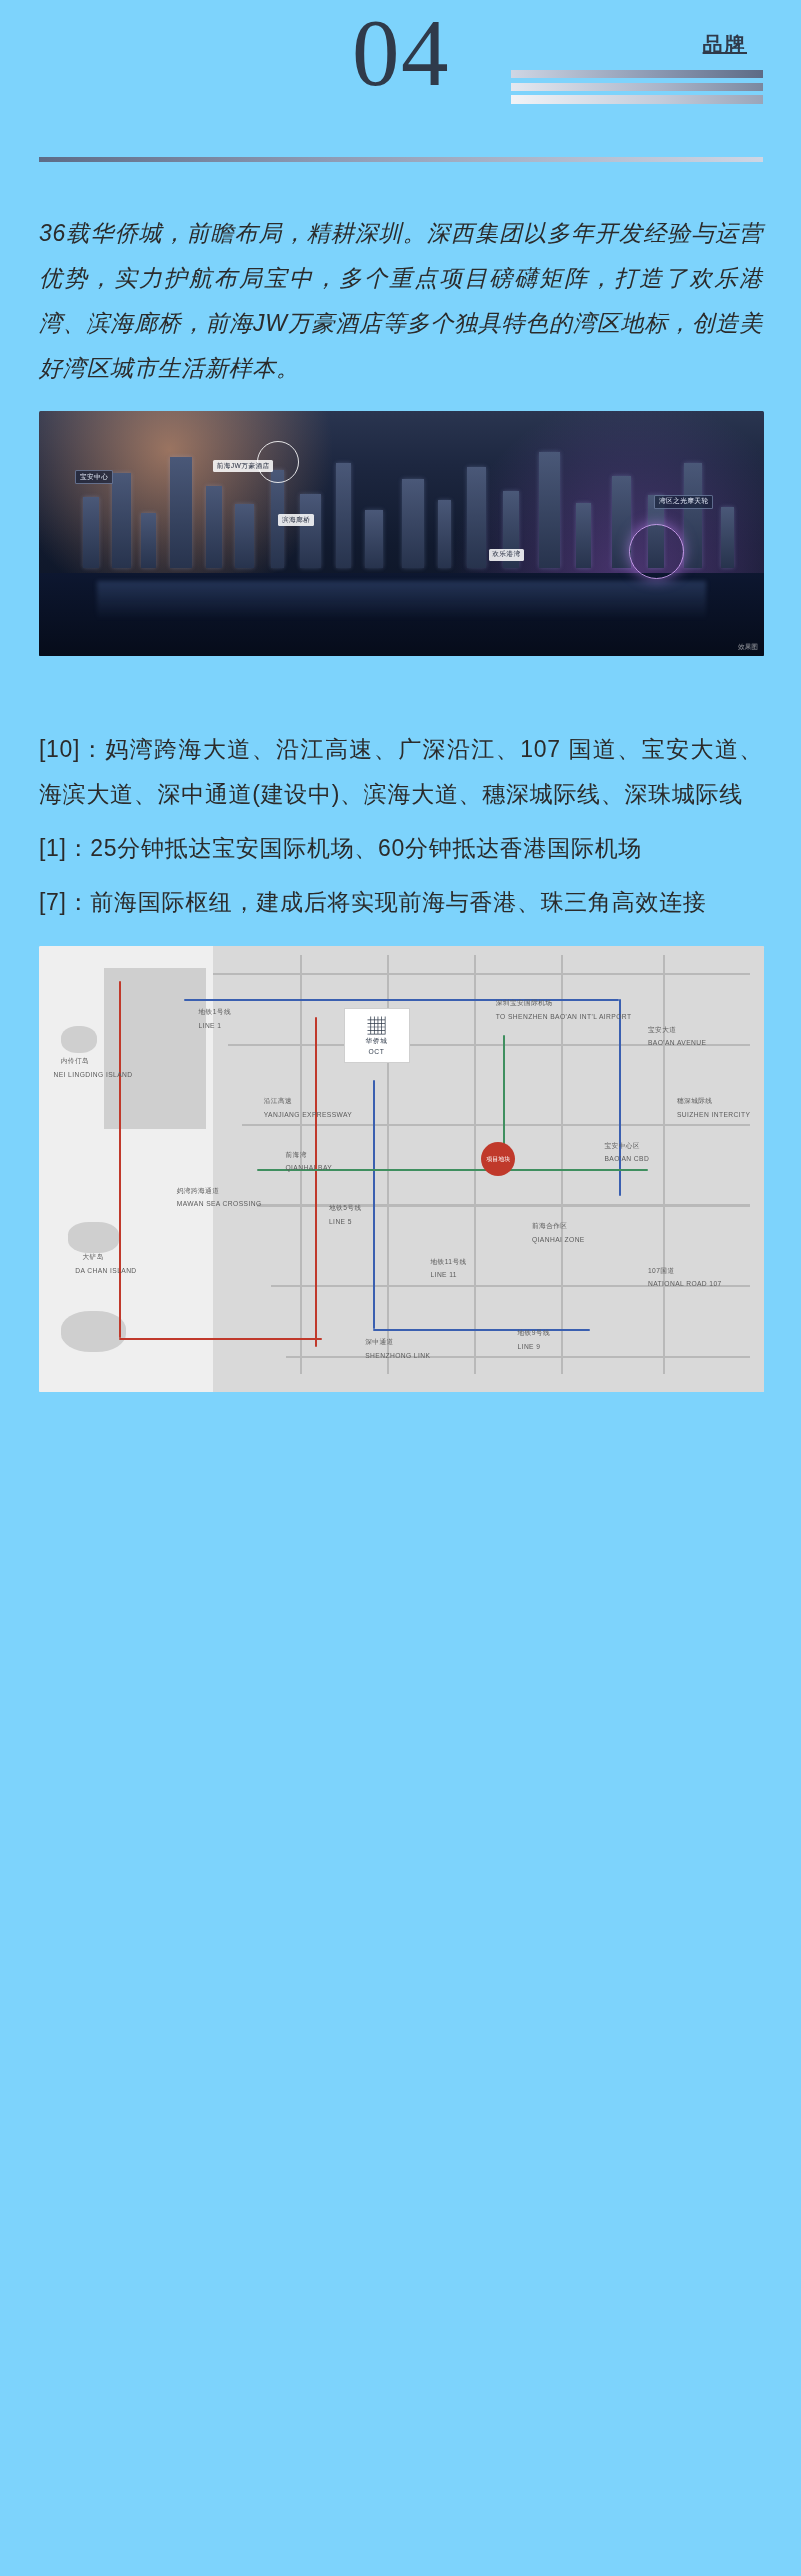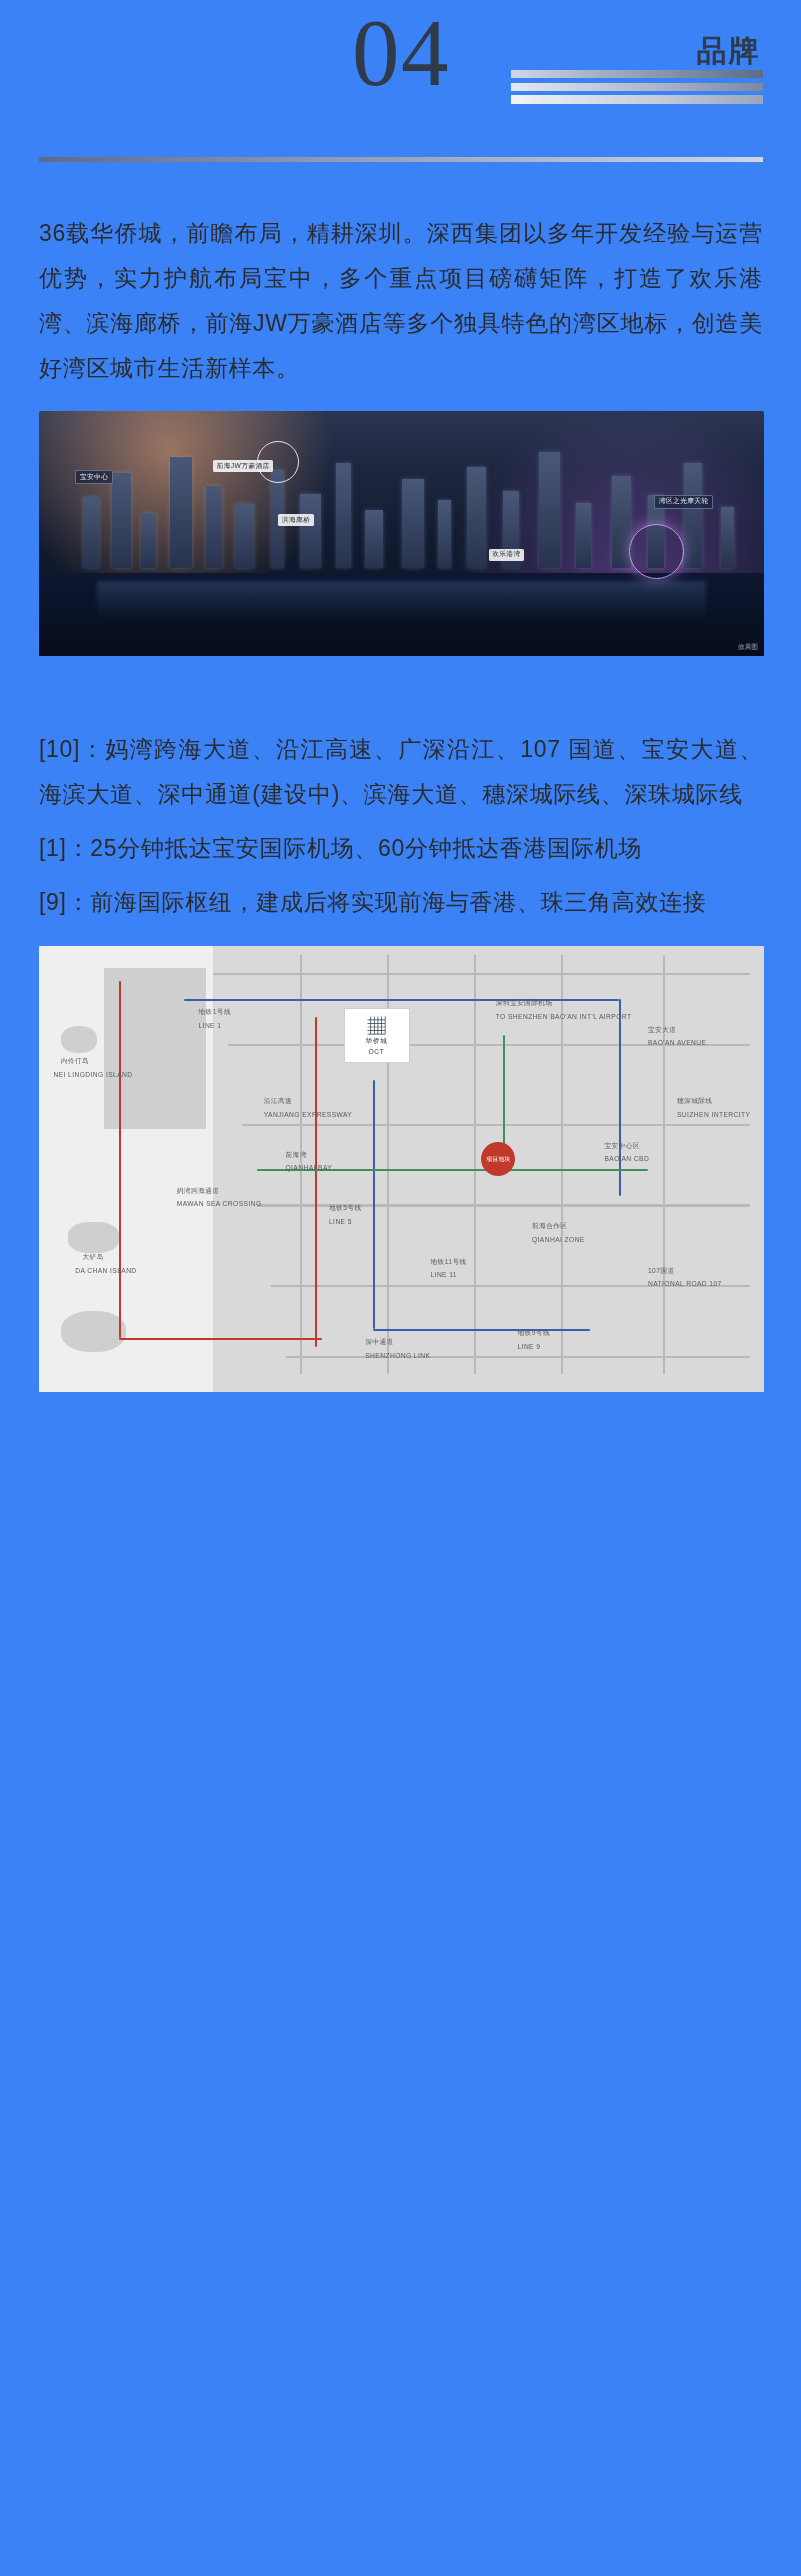--- a/index.html
+++ b/index.html
@@ -11,21 +11,21 @@
     width: 802px;
     height: 2576px;
     font-family: "Liberation Sans", sans-serif;
     color: #2b2b2b;
     overflow: hidden;
   }
   .page {
     width: 802px;
     height: 2576px;
     position: relative;
-    background: #3b82f6;
+    background: #7dd3fc;
     box-sizing: border-box;
     padding: 0 39px;
   }
 
   
   .section {
     position: relative;
   }
   .sec-head {
     position: relative;
@@ -38,26 +38,27 @@
     top: 6px;
     font-family: "Liberation Serif", serif;
     font-size: 95px;
     line-height: 1;
     font-weight: 400;
     color: #2f3a4a;
     letter-spacing: 1.5px;
   }
   .sec-tag {
     position: absolute;
-    right: 2px;
+    right: 16px;
     top: 31px;
-    font-size: 30px;
+    font-size: 20px;
     font-weight: 700;
     letter-spacing: 2.2px;
     color: #2f3a4a;
+    text-decoration: underline;
   }
   .stripes {
     position: absolute;
     right: 0;
     top: 70px;
     width: 252px;
   }
   .stripes .bar {
     height: 8.2px;
     margin-bottom: 4.5px;
@@ -94,20 +95,21 @@
   
   .body-text {
     font-size: 23px;
     line-height: 1.95;
     color: #2b2b2b;
     letter-spacing: 0.7px;
     text-align: justify;
   }
   .para {
     margin: 0 0 13.4px 0;
+    font-style: italic;
   }
   .p-first { margin-top: 39px; }
 
   .list-para {
     margin: 0 0 9px 0;
     font-size: 23px;
     line-height: 1.95;
     letter-spacing: 0.7px;
     text-align: justify;
   }
@@ -313,21 +315,21 @@
       <div class="pin dark" style="right:7%;top:34%;">湾区之光摩天轮</div>
       <div class="fig-credit">效果图</div>
     </div>
   </div>
 
   <div class="section" style="margin-top:71px;">
 
     <div class="body-text">
       <p class="list-para">[10]：妈湾跨海大道、沿江高速、广深沿江、107 国道、宝安大道、海滨大道、深中通道(建设中)、滨海大道、穗深城际线、深珠城际线</p>
       <p class="list-para">[1]：25分钟抵达宝安国际机场、60分钟抵达香港国际机场</p>
-      <p class="list-para">[9]：前海国际枢纽，建成后将实现前海与香港、珠三角高效连接</p>
+      <p class="list-para">[7]：前海国际枢纽，建成后将实现前海与香港、珠三角高效连接</p>
     </div>
 
     <div class="figure fig-map">
 
       <div class="map-sea" style="left:0;top:0;width:30%;height:100%;"></div>
       <div class="map-land" style="left:24%;top:0;width:76%;height:100%;"></div>
       <div class="map-land" style="left:9%;top:5%;width:14%;height:36%;background:#cfcfcf;"></div>
       <div class="map-land" style="left:4%;top:62%;width:7%;height:7%;background:#cfcfcf;border-radius:40%;"></div>
       <div class="map-land" style="left:3%;top:82%;width:9%;height:9%;background:#cfcfcf;border-radius:45%;"></div>
       <div class="map-land" style="left:3%;top:18%;width:5%;height:6%;background:#cfcfcf;border-radius:45%;"></div>

